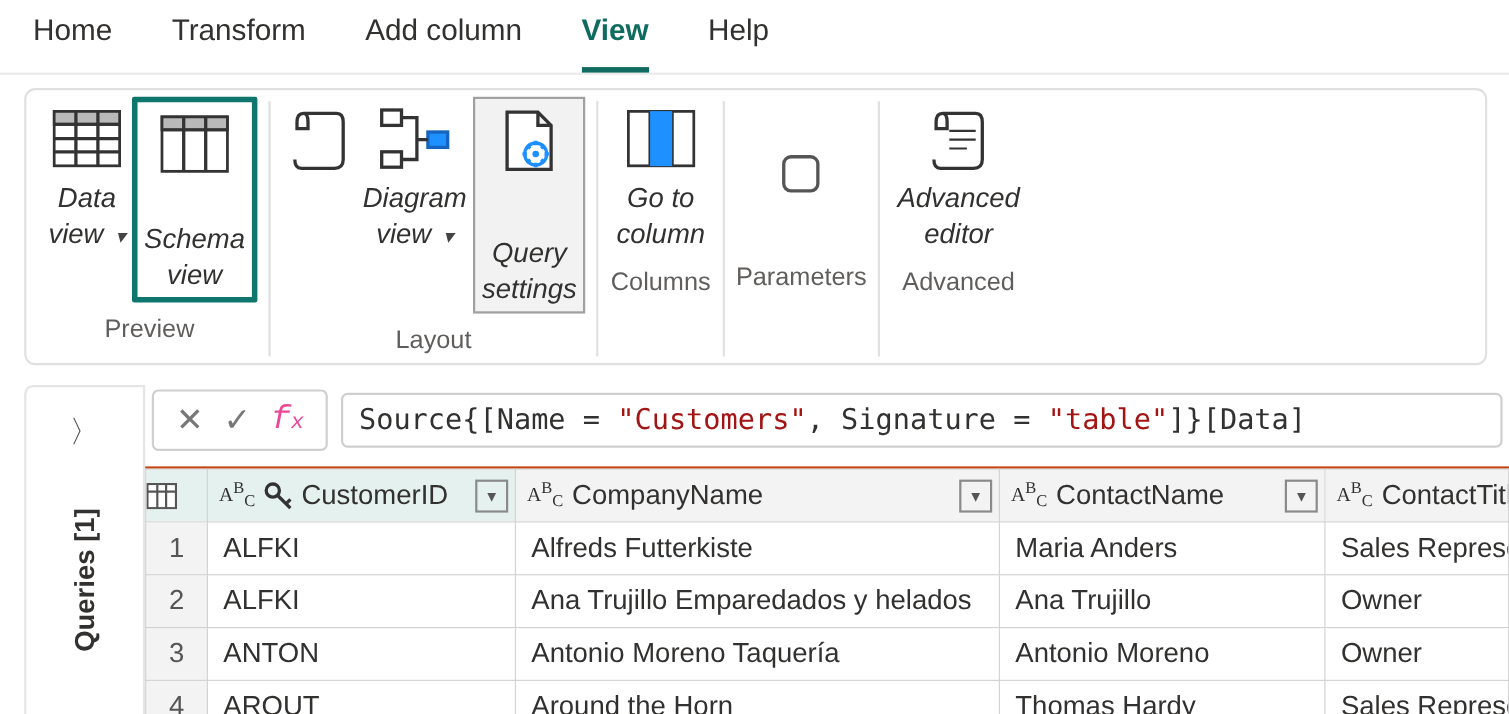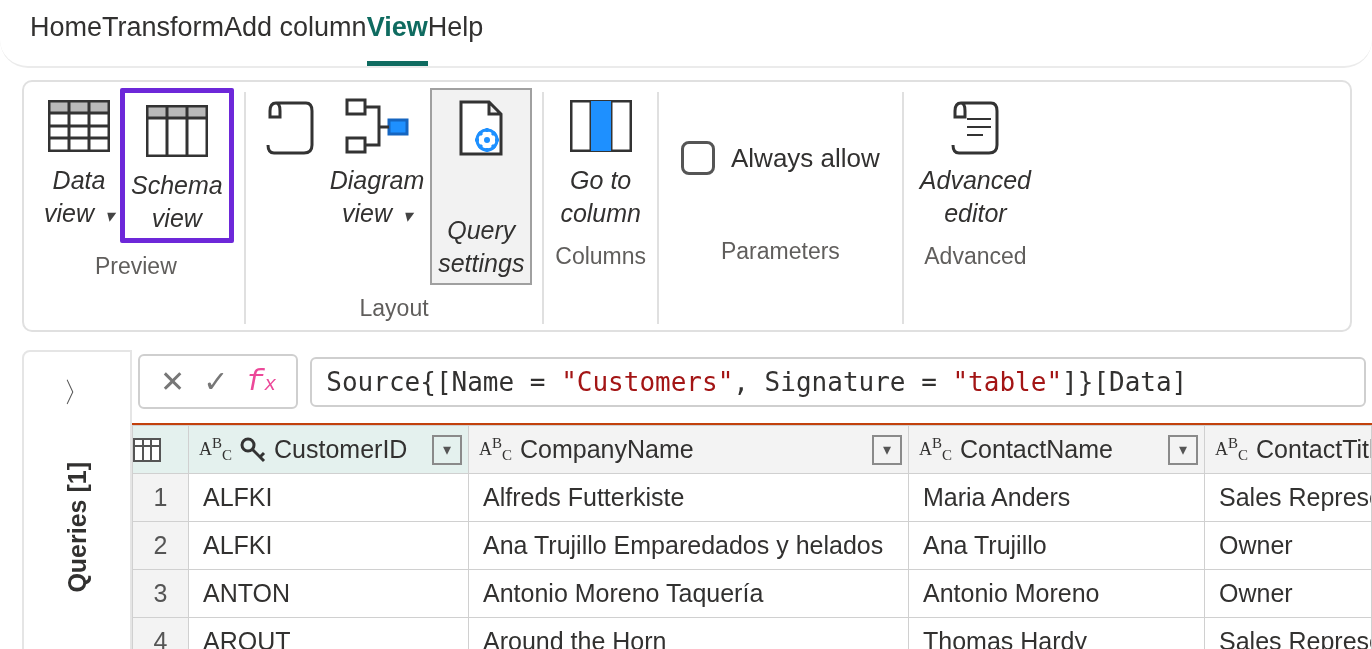--- a/index.html
+++ b/index.html
@@ -1,32 +1,32 @@
 <!DOCTYPE html>
 <html><head>
   <meta charset="utf-8">
   <style>
     * { box-sizing: border-box; margin: 0; padding: 0; }
     body { font-family: "Segoe UI", -apple-system, sans-serif; font-size: 20px; color: #323130; background: #fff; width: 1372px; }
 
     
-    .menubar { display: flex; padding: 12px 30px 0 30px; border-bottom: 2px solid #ebebeb; border-radius: 28px; }
+    .menubar { display: flex; gap: 54px; padding: 12px 30px 0 30px; border-bottom: 2px solid #ebebeb; }
     .menutab { font-size: 27px; padding-bottom: 18px; cursor: pointer; }
     .menutab.active { color: #0f6b60; border-bottom: 5px solid #0f6b60; font-weight: 600; }
 
     
     .ribbon-wrap { padding: 12px 20px 0 22px; }
     .ribbon { display: flex; border: 2px solid #e0e0e0; border-radius: 10px; background: #fff; padding: 6px 4px 2px 4px; }
     .ribbon-group { display: flex; flex-direction: column; align-items: center; padding: 0 10px; }
     .ribbon-sep { width: 2px; background: #e0e0e0; margin: 4px 0; }
     .ribbon-items { display: flex; align-items: flex-start; font-style: italic; }
     .ribbon-item { display: flex; flex-direction: column; align-items: center; justify-content: flex-start; padding: 4px 6px; cursor: pointer; }
     .ribbon-item .icon-slot { height: 68px; display: flex; align-items: center; justify-content: center; }
     .ribbon-item .lbl { font-size: 25px; text-align: center; line-height: 1.3; margin-top: 4px; }
-    .ribbon-item.schema-highlight { border: 5px solid #6d28d9; border-radius: 2px; }
+    .ribbon-item.schema-highlight { border: 5px solid #0f766e; border-radius: 2px; gap: 32px; }
     .ribbon-item.selected { border: 2px solid #a0a0a0; background: #f2f2f2; gap: 48px; }
     .ribbon-group-label { font-size: 23px; color: #605e5c; margin-top: 10px; padding-bottom: 6px; }
     .param-row { display: flex; align-items: center; gap: 16px; height: 140px; padding: 0 12px; }
 
     
     .workarea { display: flex; margin-top: 18px; }
     .queries-rail { width: 110px; display: flex; flex-direction: column; align-items: center; border: 2px solid #e5e5e5; border-radius: 8px 0 0 0; margin-left: 22px; padding-top: 22px; }
     .queries-rail .chev { font-size: 28px; color: #555; cursor: pointer; }
     .queries-rail .vlabel { writing-mode: vertical-rl; transform: rotate(180deg); font-size: 25px; margin-top: 50px; font-weight: 600; }
 
@@ -154,21 +154,20 @@
         </div>
       </div>
       <div class="ribbon-group-label">Columns</div>
     </div>
 
     <div class="ribbon-sep"></div>
 
     <div class="ribbon-group">
       <div class="param-row">
         <span class="checkbox-empty"></span>
-        <span style="font-size:26px">Always allow</span>
       </div>
       <div class="ribbon-group-label">Parameters</div>
     </div>
 
     <div class="ribbon-sep"></div>
 
     <div class="ribbon-group">
       <div class="ribbon-items">
         <div class="ribbon-item">
           <span class="icon-slot">

